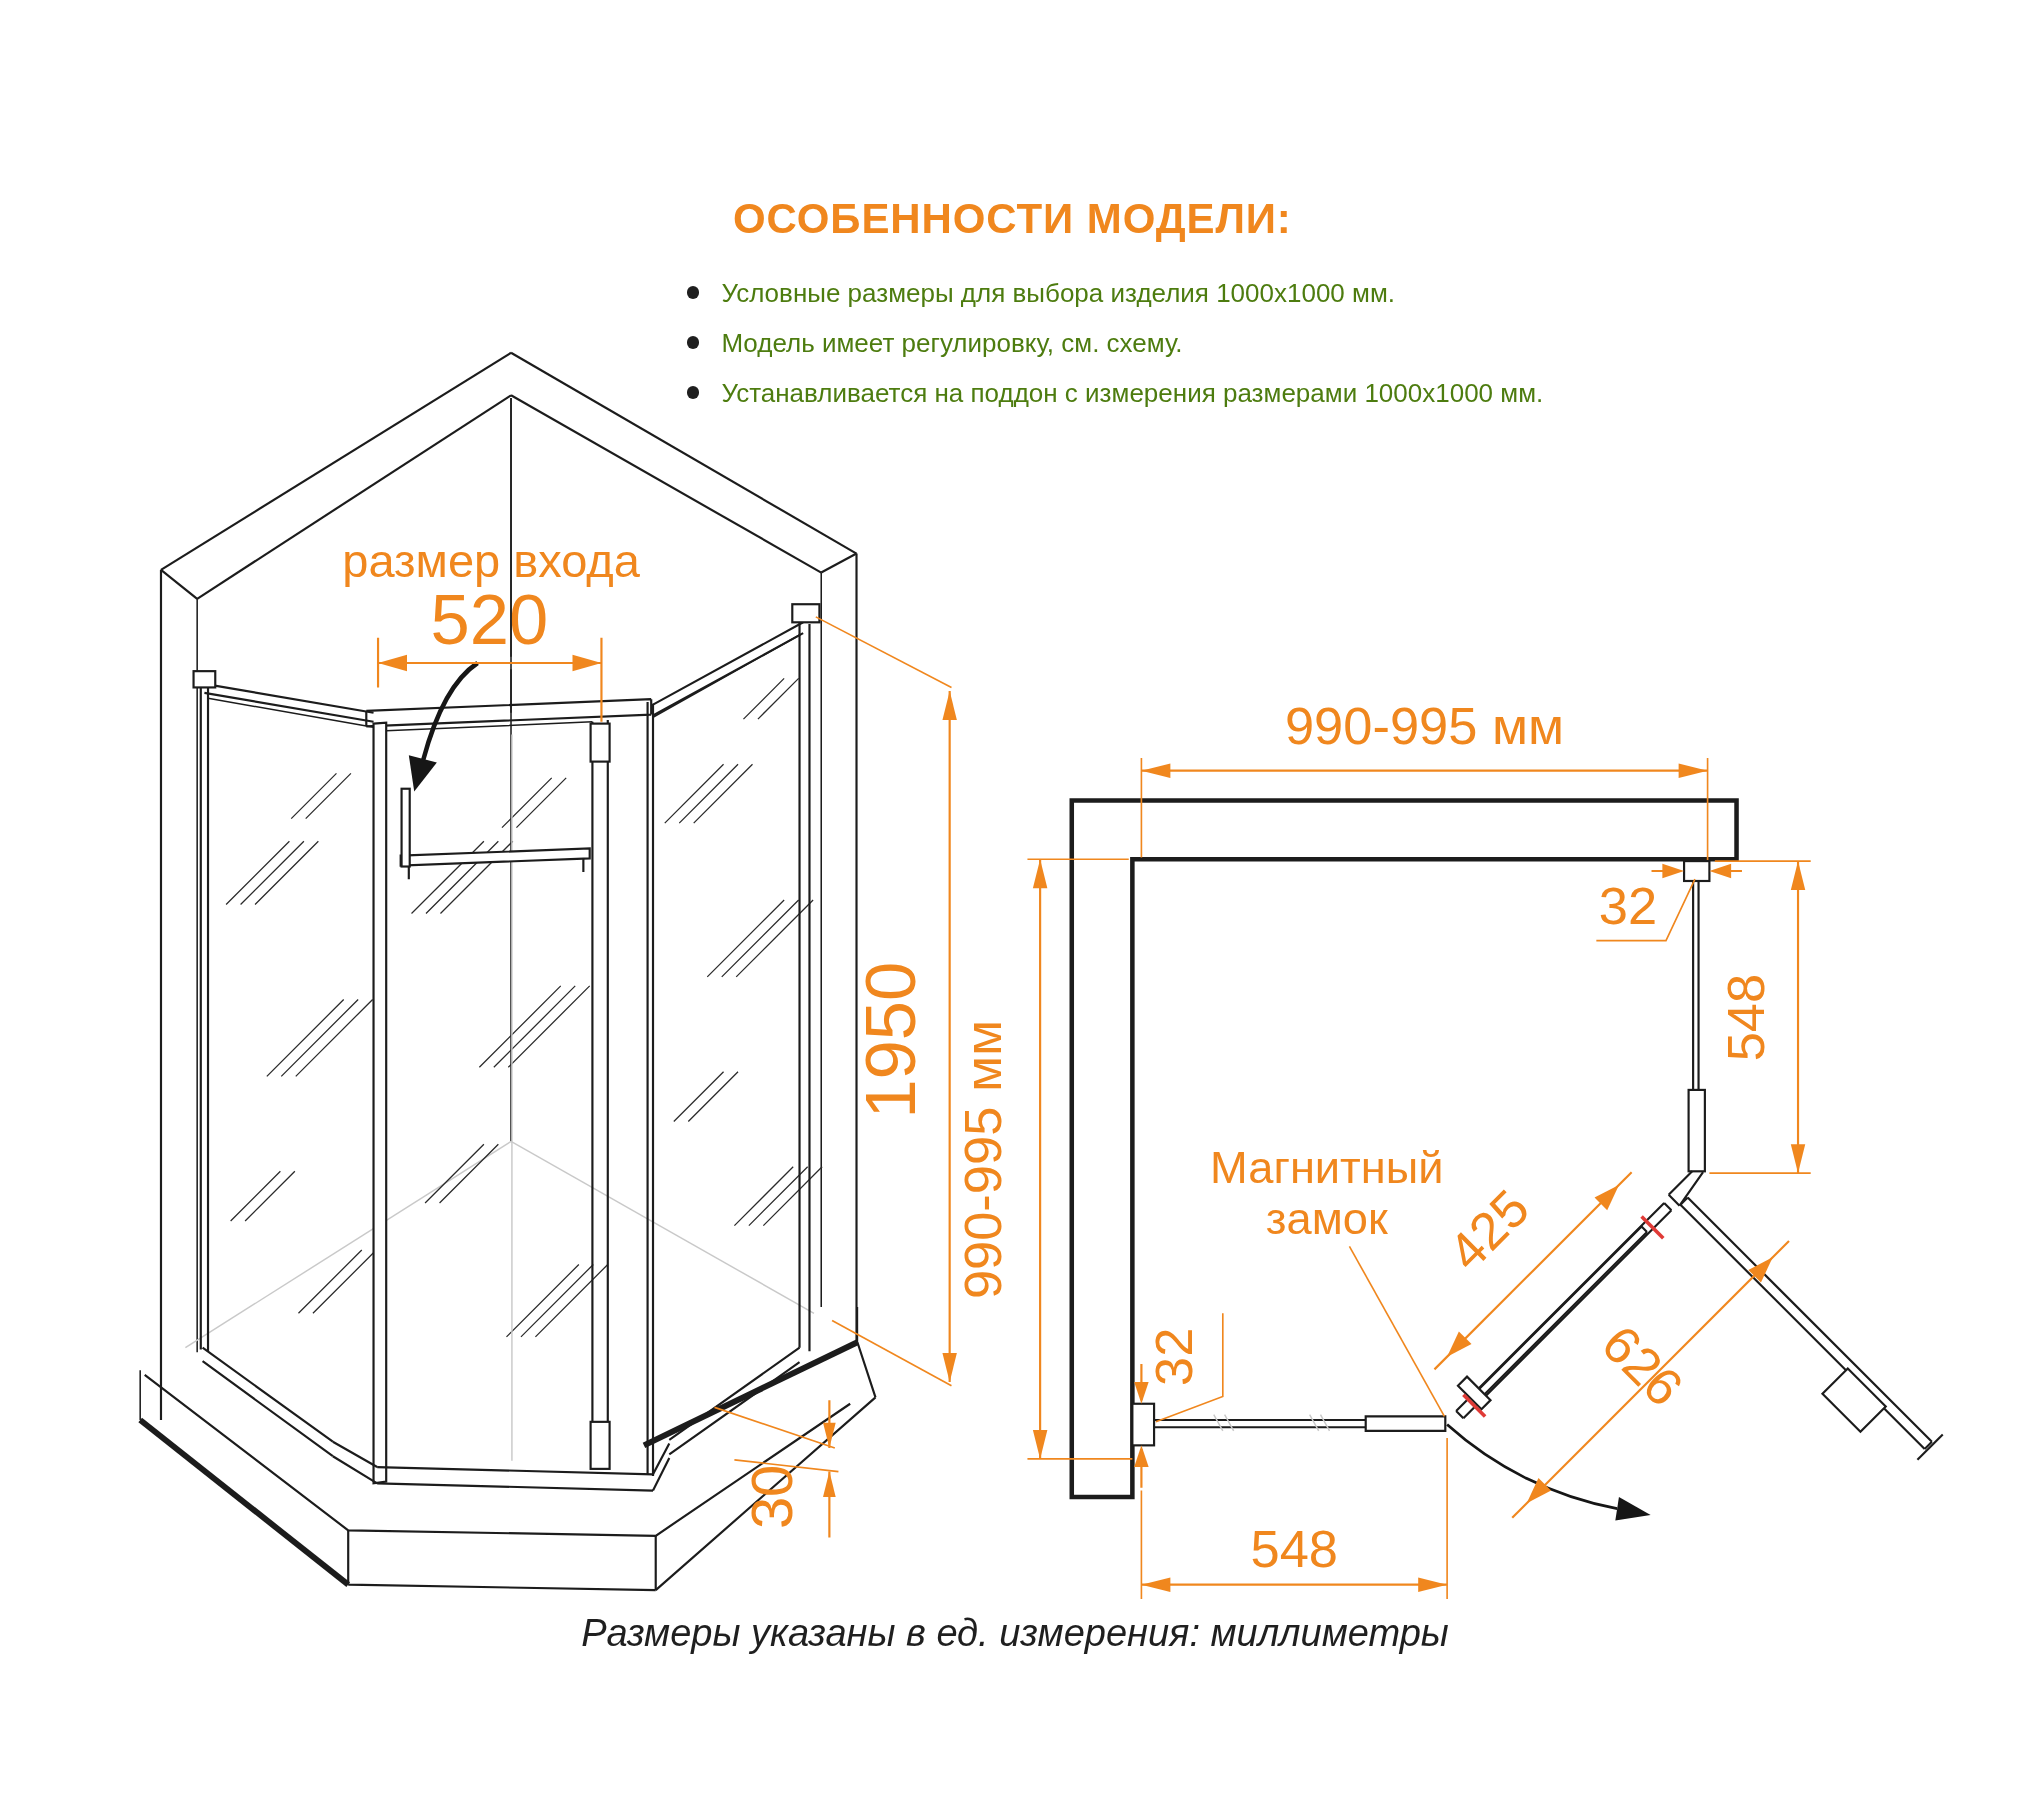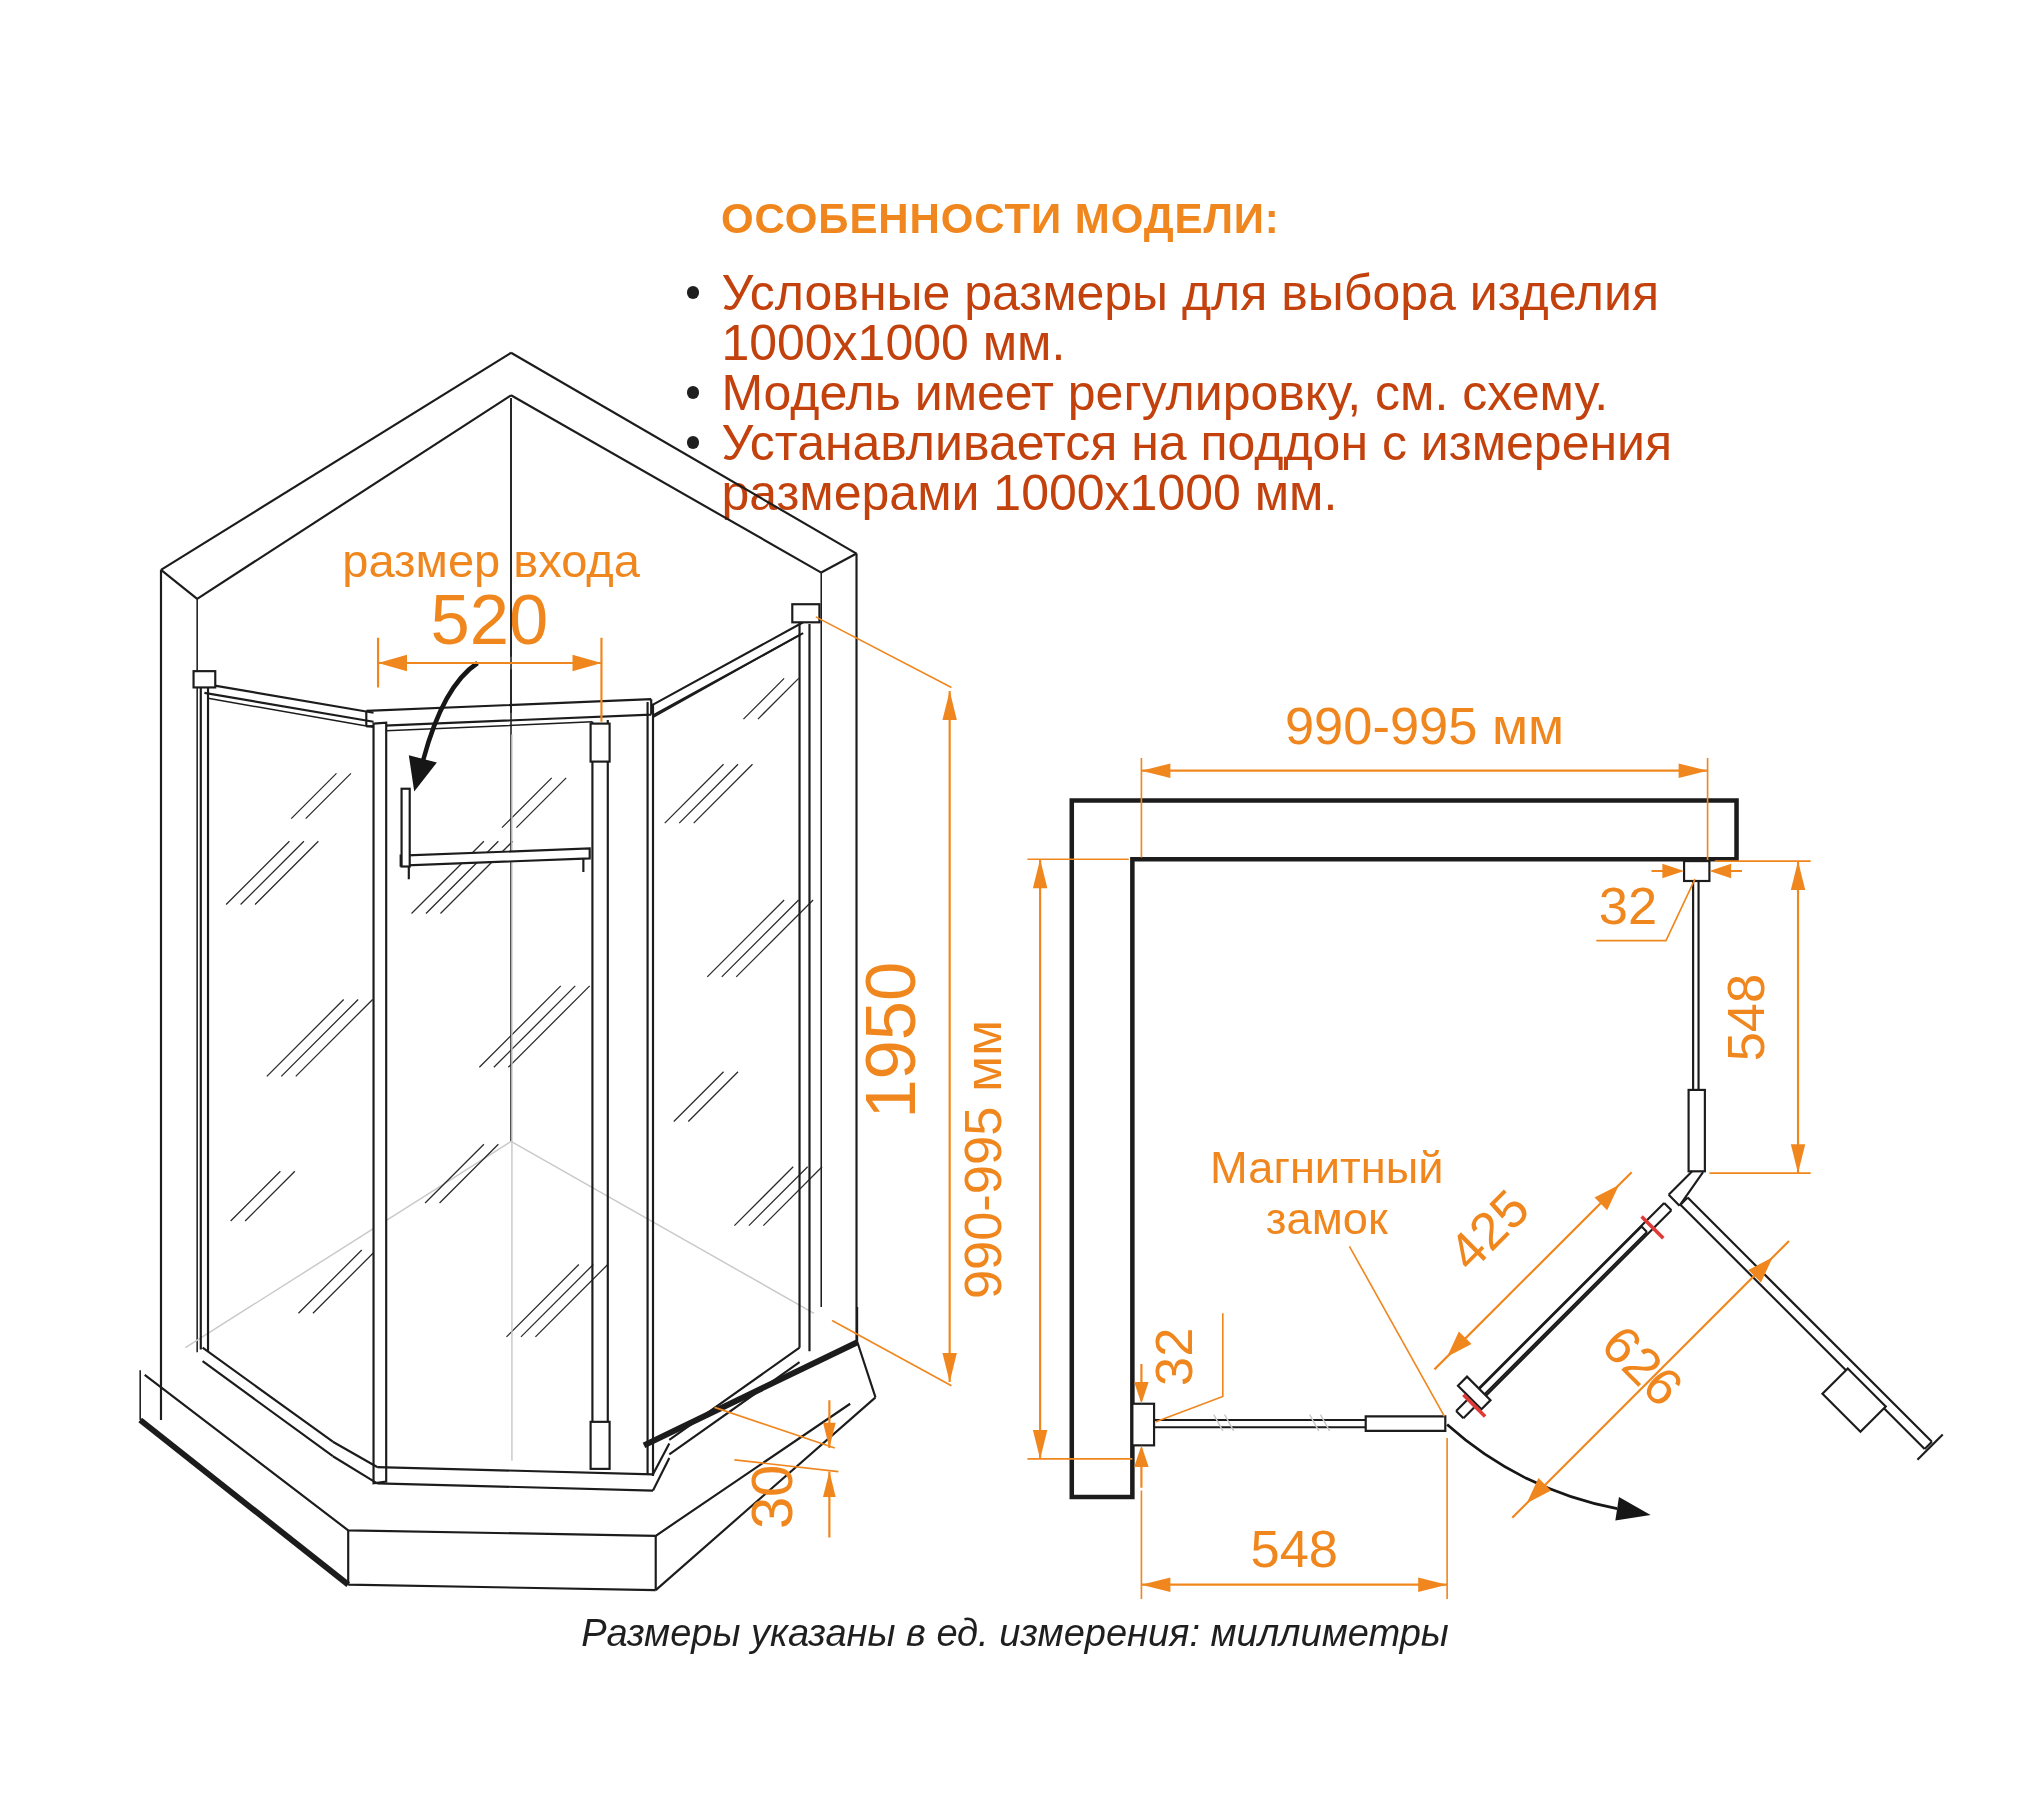--- a/index.html
+++ b/index.html
@@ -6,23 +6,23 @@
     --accent:#F0871E; --line:#1C1C1C; --red:#E03A36; --bg:#FFFFFF; --ghost:#c9c9c9;
   }
   html,body{margin:0;padding:0;background:#fff;}
   .canvas{
     position:relative; width:2035px; height:1809px; background:var(--bg);
     font-family:"Liberation Sans", sans-serif; color:var(--line); overflow:hidden;
   }
   .features{position:absolute; left:674px; top:195px; width:1140px;}
   .features-title{
     font-size:42px; font-weight:bold; color:var(--accent); letter-spacing:0.9px;
-    margin:0 0 25px 47px;
-  }
-  .feature-item{display:flex; align-items:flex-start; font-size:50px; line-height:50px; color:#c2410c;}
+    margin:0 0 25px 59px;
+  }
+  .feature-item{display:flex; align-items:flex-start; font-size:26px; line-height:50px; color:#4d7c0f;}
   .feature-item .dot{
     width:12.7px; height:12.7px; border-radius:50%; background:#1f1f1f; flex:0 0 12.7px;
     margin:18px 22px 0 12.7px;
   }
   .feature-item .txt{max-width:1040px;}
   .footer-note{
     position:absolute; left:1015px; top:1612px; transform:translateX(-50%);
     font-size:38px; color:#1f1f1f; white-space:nowrap;font-style:italic;
   }
   svg{position:absolute; inset:0;}

